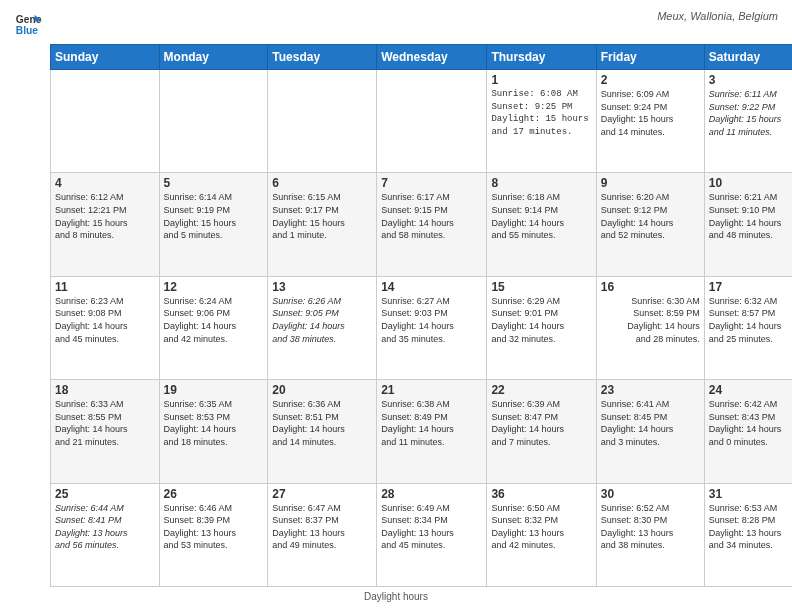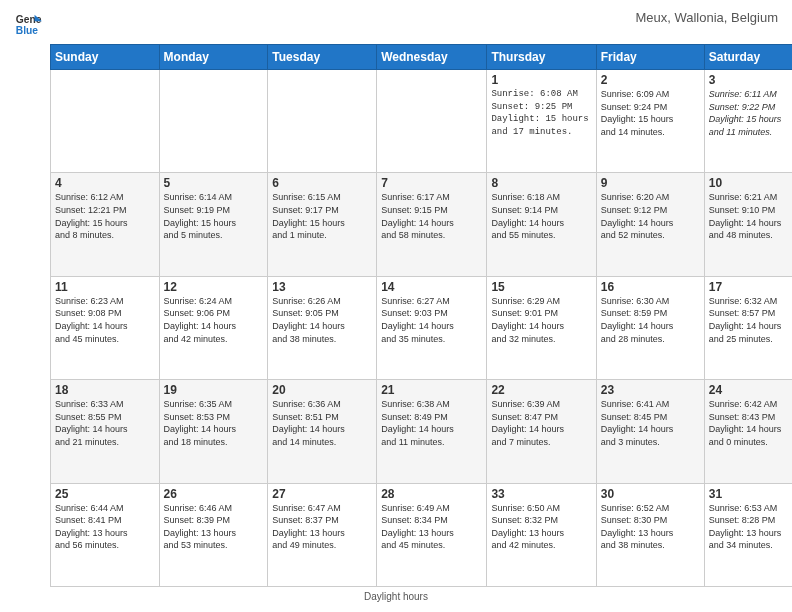--- a/index.html
+++ b/index.html
@@ -35,22 +35,23 @@
     .title-block {
       text-align: right;
     }
     .month-title {
       font-size: 32px;
       font-weight: bold;
       color: #333;
       line-height: 1.1;
     }
     .subtitle {
-      font-size: 13px;
+      font-size: 11px;
       color: #555;
+      font-style: italic;
     }
     .calendar {
       width: 100%;
       border-collapse: collapse;
       flex: 1;
       margin-left: 36px;
     }
     .calendar thead tr th {
       background: #2176c7;
       color: #fff;
@@ -209,42 +210,42 @@
           </td>
           <td>
             <span class="day-number">12</span>
             <div class="day-info" style="white-space: pre-line;">Sunrise: 6:24 AM
 Sunset: 9:06 PM
 Daylight: 14 hours
 and 42 minutes.</div>
           </td>
           <td>
             <span class="day-number">13</span>
-            <div class="day-info" style="white-space: pre-line;">Sunrise: 6:26 AM
+            <div class="day-info" style="white-space: pre-line; font-style: italic;">Sunrise: 6:26 AM
 Sunset: 9:05 PM
 Daylight: 14 hours
 and 38 minutes.</div>
           </td>
           <td>
             <span class="day-number">14</span>
             <div class="day-info" style="white-space: pre-line;">Sunrise: 6:27 AM
 Sunset: 9:03 PM
 Daylight: 14 hours
 and 35 minutes.</div>
           </td>
           <td>
             <span class="day-number">15</span>
             <div class="day-info" style="white-space: pre-line;">Sunrise: 6:29 AM
 Sunset: 9:01 PM
 Daylight: 14 hours
 and 32 minutes.</div>
           </td>
           <td>
             <span class="day-number">16</span>
-            <div class="day-info" style="white-space: pre-line;">Sunrise: 6:30 AM
+            <div class="day-info" style="white-space: pre-line; text-align: right;">Sunrise: 6:30 AM
 Sunset: 8:59 PM
 Daylight: 14 hours
 and 28 minutes.</div>
           </td>
           <td>
             <span class="day-number">17</span>
             <div class="day-info" style="white-space: pre-line;">Sunrise: 6:32 AM
 Sunset: 8:57 PM
 Daylight: 14 hours
 and 25 minutes.</div>
@@ -297,21 +298,21 @@
             <span class="day-number">24</span>
             <div class="day-info" style="white-space: pre-line;">Sunrise: 6:42 AM
 Sunset: 8:43 PM
 Daylight: 14 hours
 and 0 minutes.</div>
           </td>
         </tr>
         <tr>
           <td>
             <span class="day-number">25</span>
-            <div class="day-info" style="white-space: pre-line;">Sunrise: 6:44 AM
+            <div class="day-info" style="white-space: pre-line; font-style: italic;">Sunrise: 6:44 AM
 Sunset: 8:41 PM
 Daylight: 13 hours
 and 56 minutes.</div>
           </td>
           <td>
             <span class="day-number">26</span>
             <div class="day-info" style="white-space: pre-line;">Sunrise: 6:46 AM
 Sunset: 8:39 PM
 Daylight: 13 hours
 and 53 minutes.</div>
@@ -324,21 +325,21 @@
 and 49 minutes.</div>
           </td>
           <td>
             <span class="day-number">28</span>
             <div class="day-info" style="white-space: pre-line;">Sunrise: 6:49 AM
 Sunset: 8:34 PM
 Daylight: 13 hours
 and 45 minutes.</div>
           </td>
           <td>
-            <span class="day-number">33</span>
+            <span class="day-number">36</span>
             <div class="day-info" style="white-space: pre-line;">Sunrise: 6:50 AM
 Sunset: 8:32 PM
 Daylight: 13 hours
 and 42 minutes.</div>
           </td>
           <td>
             <span class="day-number">30</span>
             <div class="day-info" style="white-space: pre-line;">Sunrise: 6:52 AM
 Sunset: 8:30 PM
 Daylight: 13 hours

